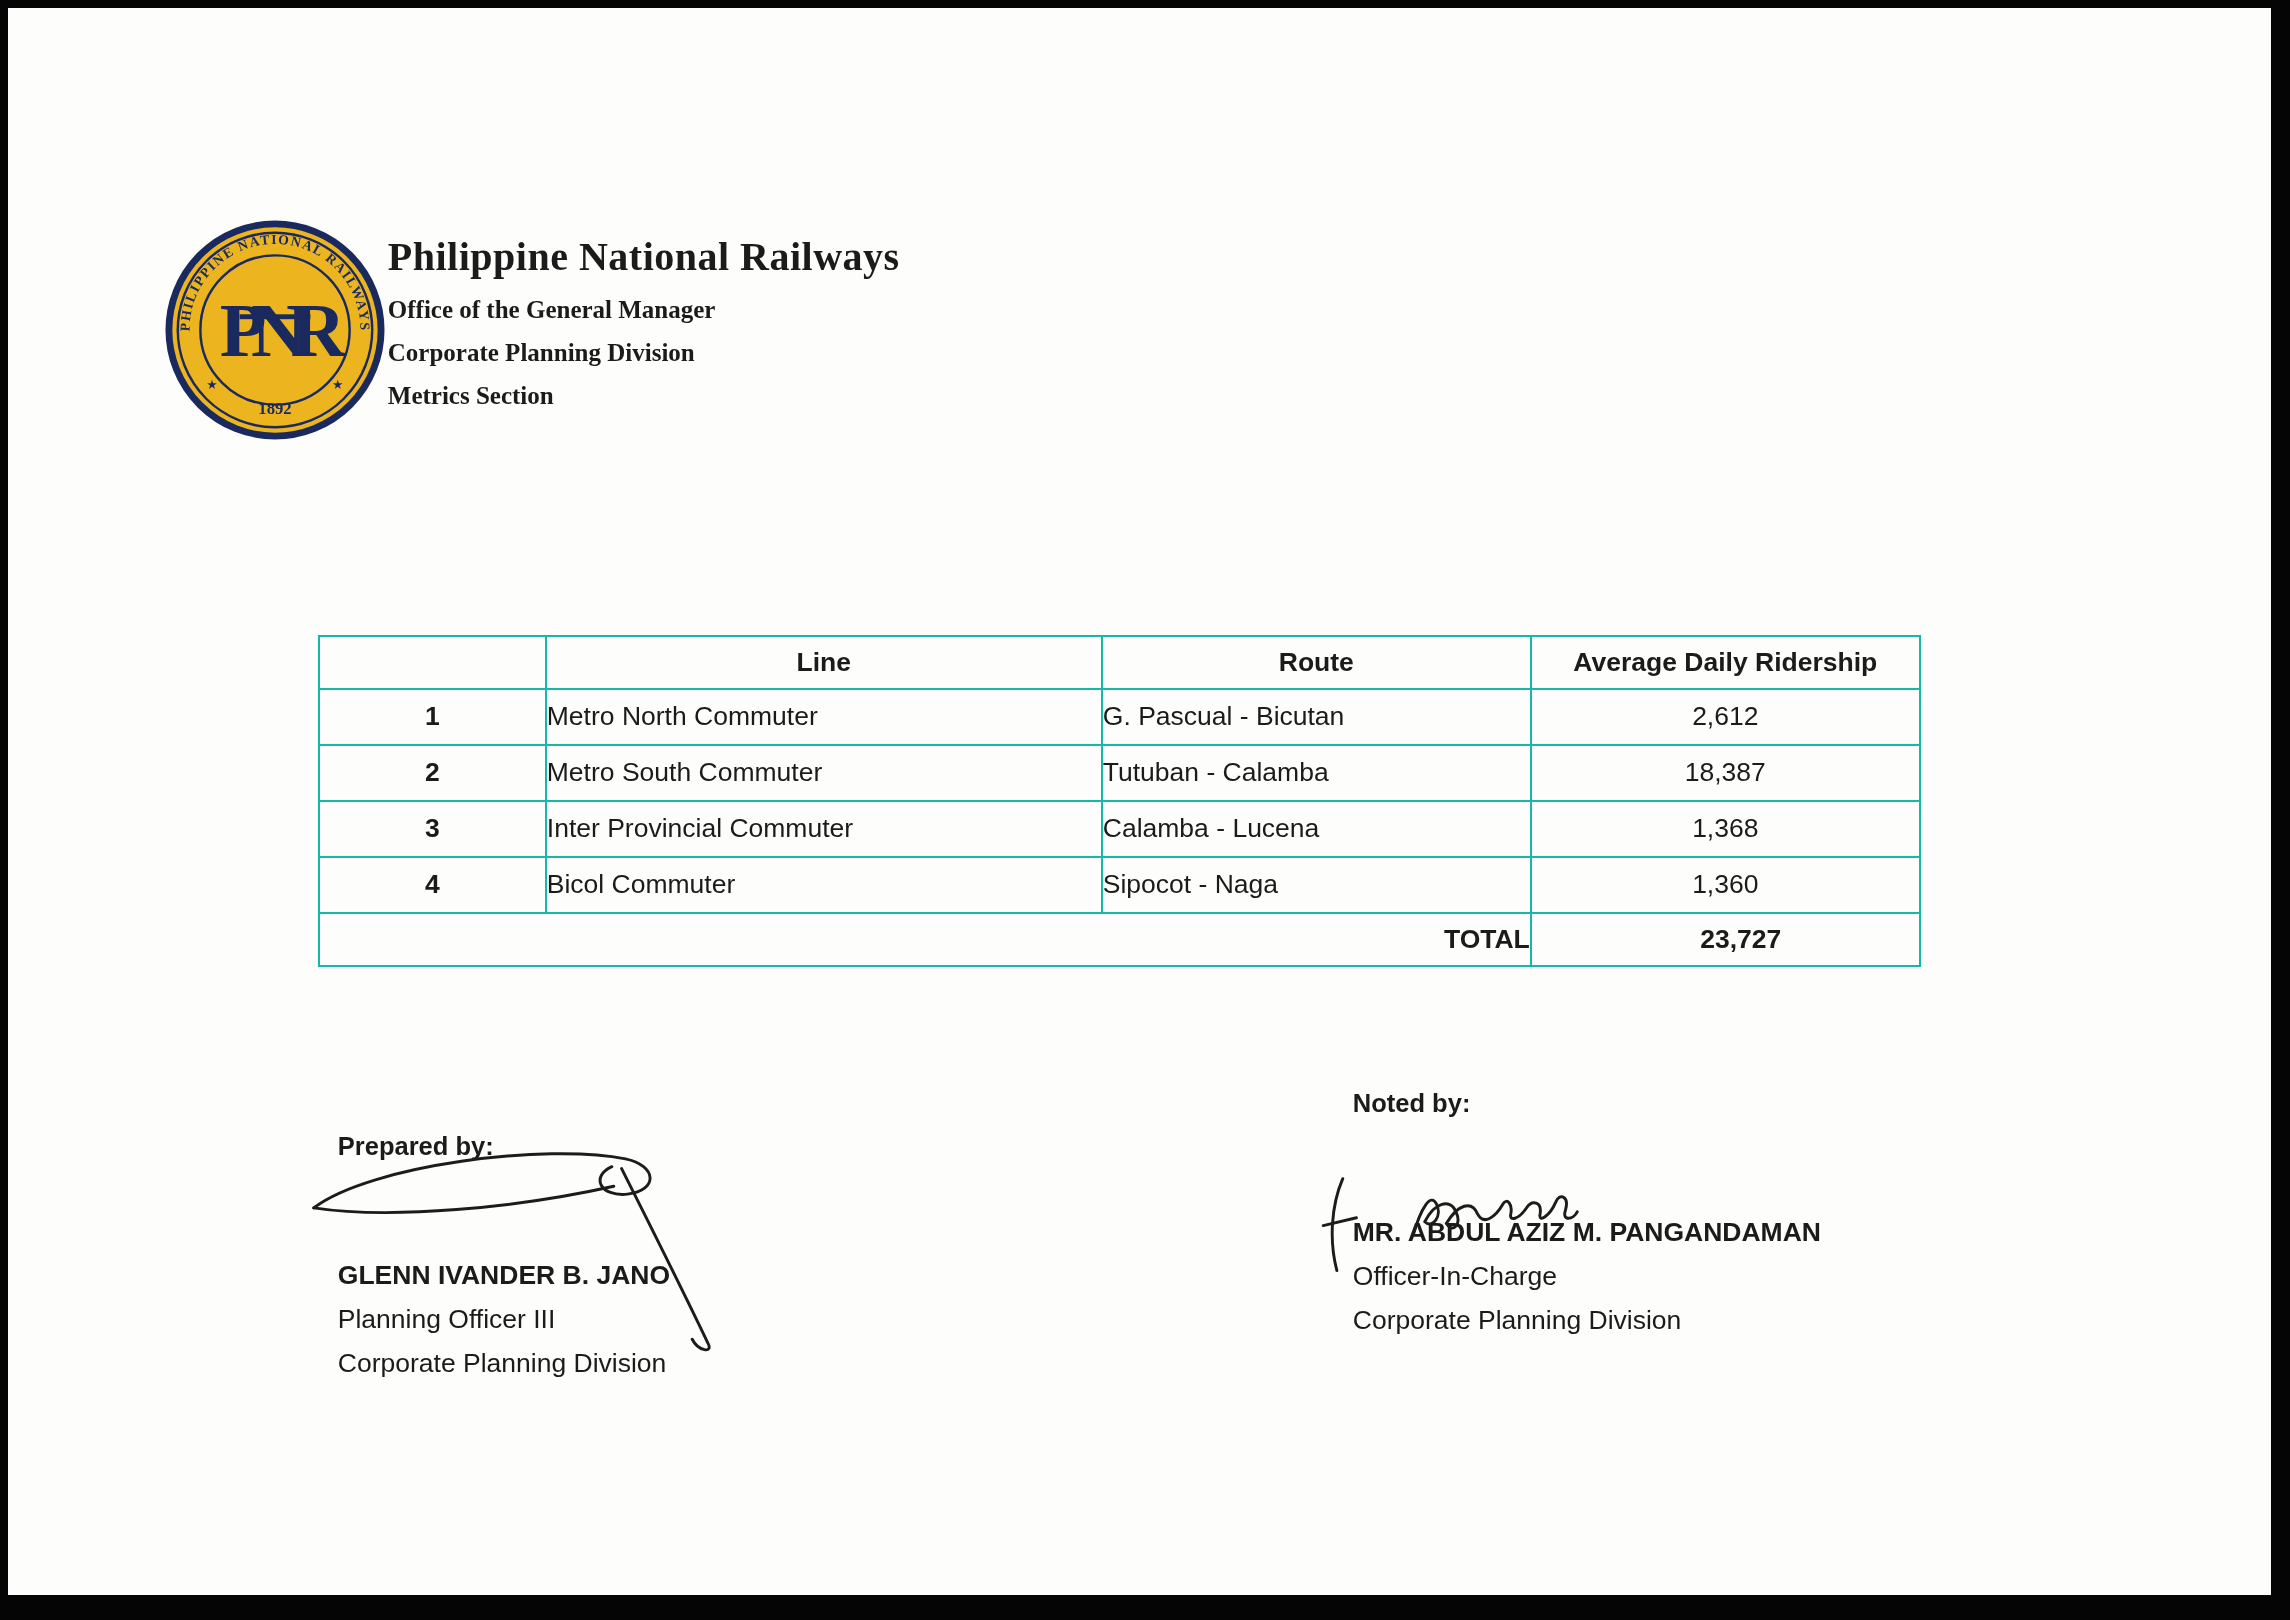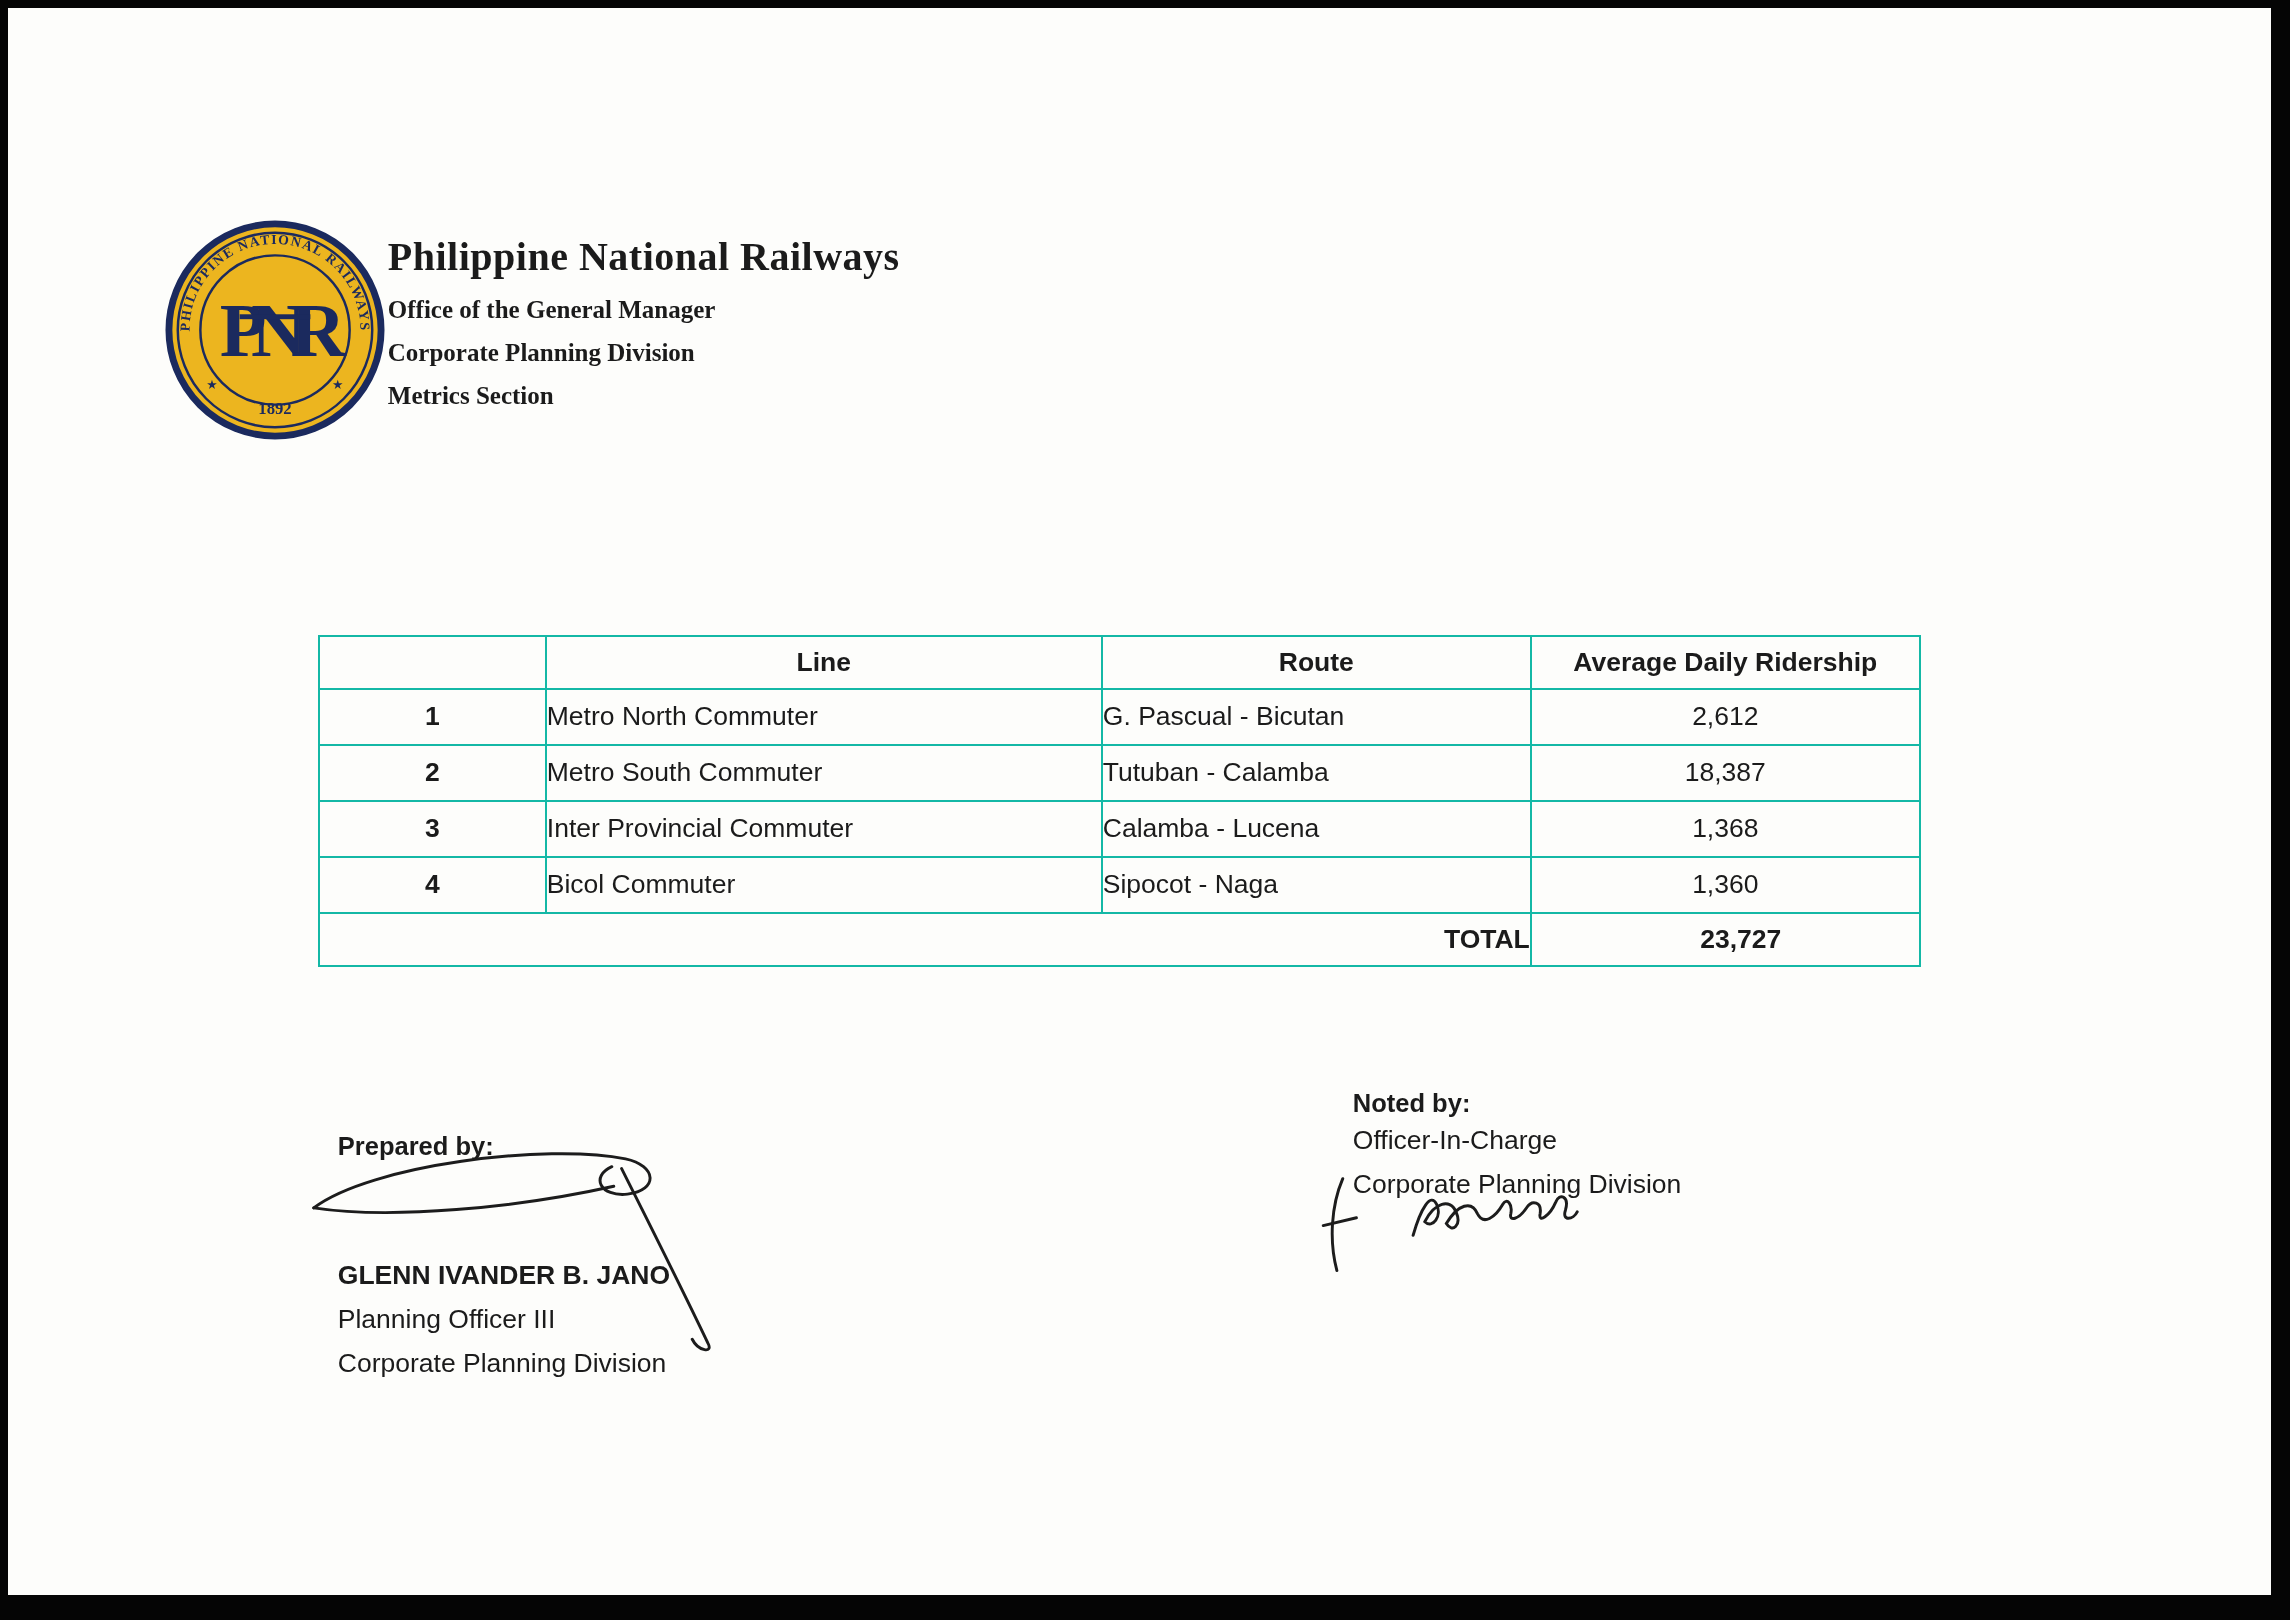--- a/index.html
+++ b/index.html
@@ -148,20 +148,21 @@
 
     <div class="sig-block sig-left">
       <div class="sig-label">Prepared by:</div>
       <div class="sig-name sig-line">GLENN IVANDER B. JANO</div>
       <div class="sig-line">Planning Officer III</div>
       <div class="sig-line">Corporate Planning Division</div>
     </div>
 
     <div class="sig-block sig-right">
       <div class="sig-label">Noted by:</div>
+      <div class="sig-name sig-line">MR. ABDUL AZIZ M. PANGANDAMAN</div>
       <div class="sig-line">Officer-In-Charge</div>
       <div class="sig-line">Corporate Planning Division</div>
     </div>
 
     <svg class="sig-svg sig-svg-left" width="451" height="216" viewBox="0 0 460 220">
       <path d="M 12,66 C 70,22 250,0 330,16 C 362,23 364,48 332,52 C 304,55 294,34 316,24"></path>
       <path d="M 12,66 C 90,78 220,66 318,44"></path>
       <path d="M 326,26 C 348,70 386,145 414,204 C 420,215 404,212 398,200"></path>
     </svg>
     <svg class="sig-svg sig-svg-right" width="323" height="127" viewBox="0 0 330 130">

